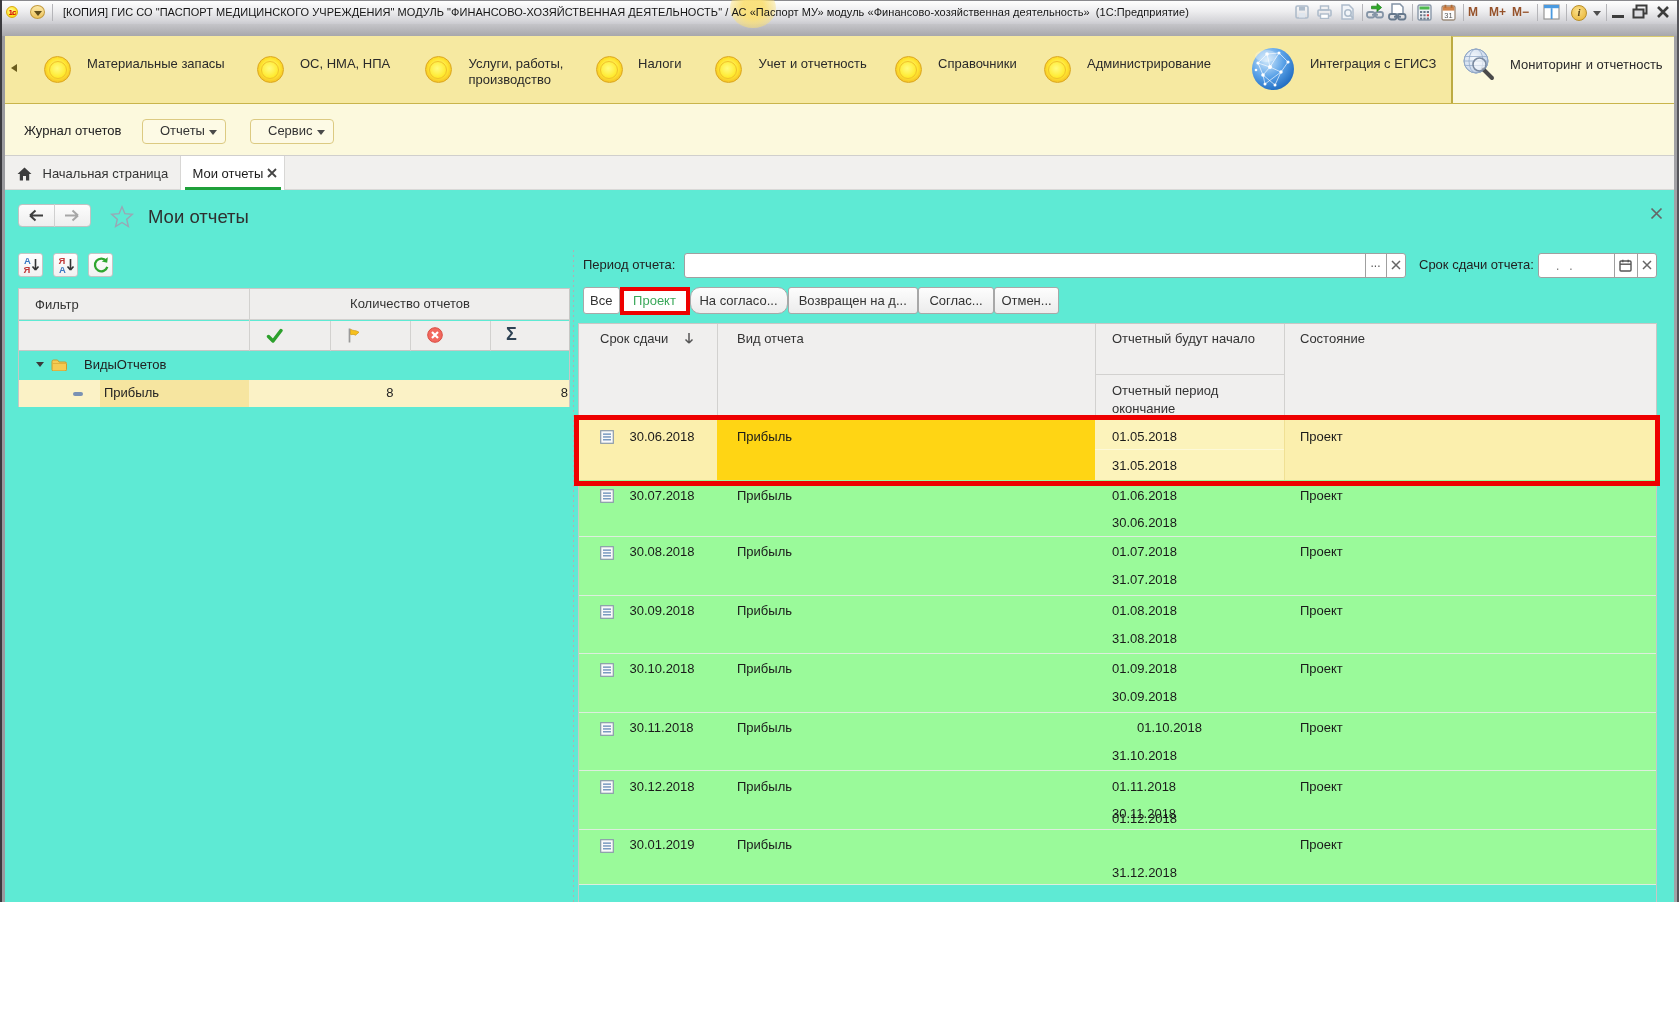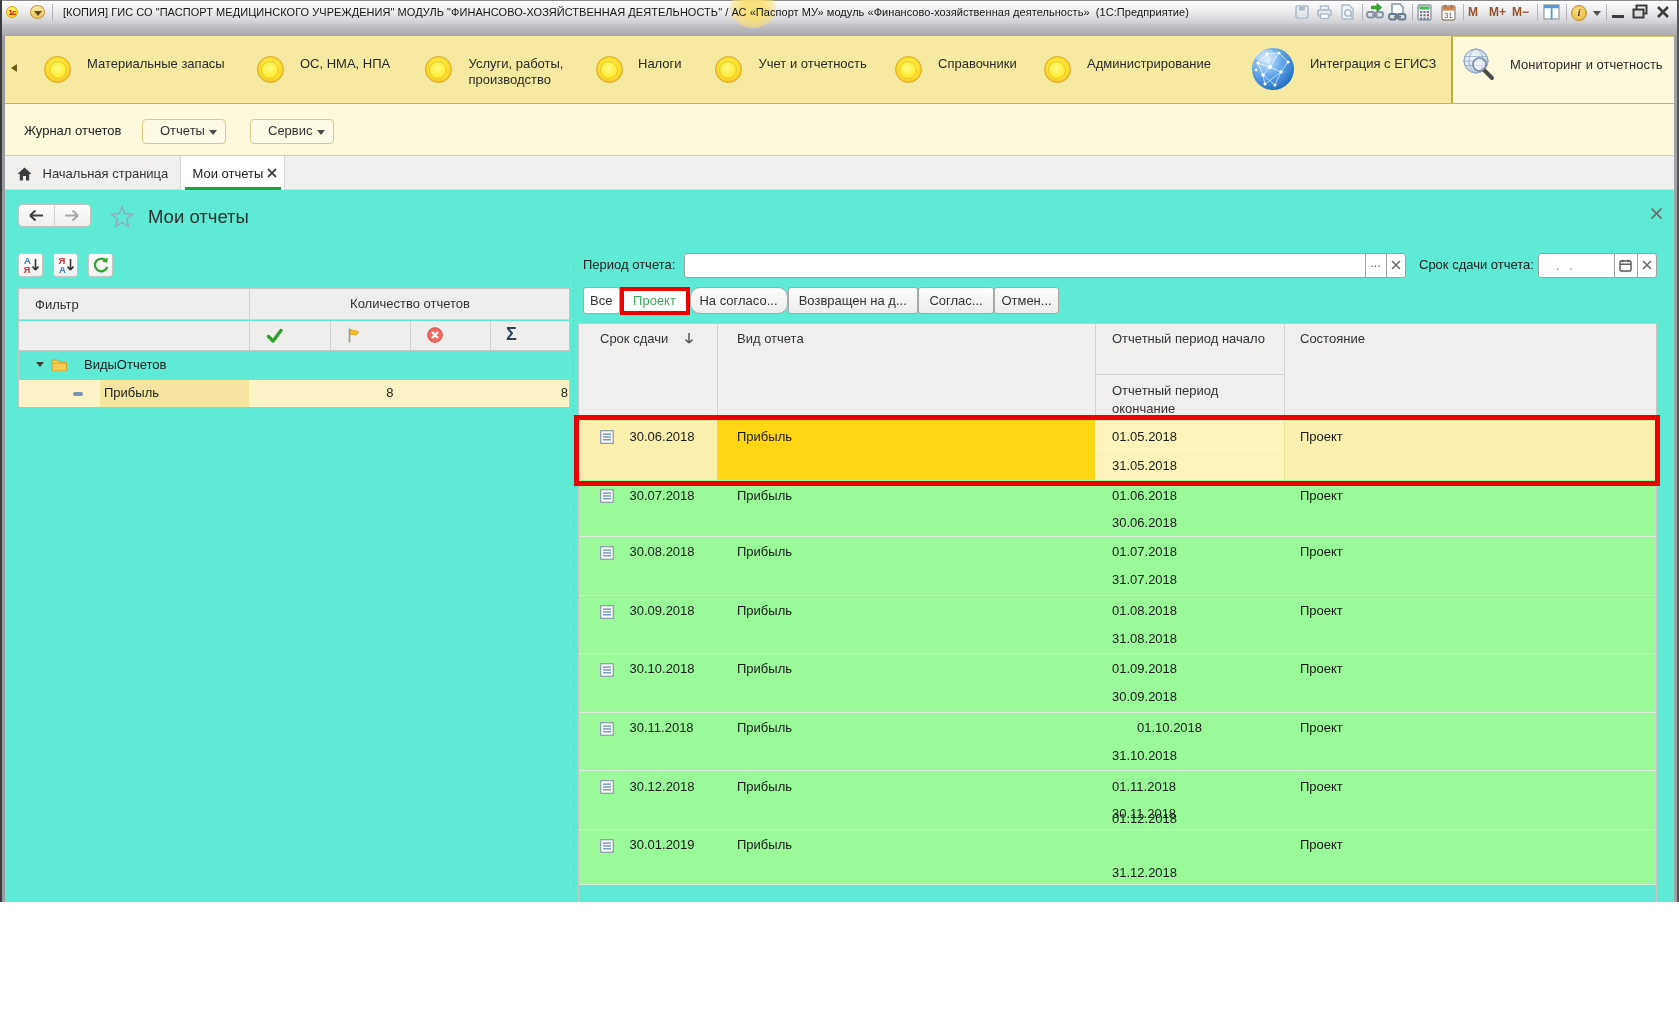--- a/index.html
+++ b/index.html
@@ -274,21 +274,21 @@
 <div style="position:absolute;left:716.5px;top:323.5px;width:1px;height:96.0px;background:#d2d1cf;"></div>
 <div style="position:absolute;left:1095px;top:323.5px;width:1px;height:96.0px;background:#d2d1cf;"></div>
 <div style="position:absolute;left:1283.5px;top:323.5px;width:1px;height:96.0px;background:#d2d1cf;"></div>
 <div style="position:absolute;left:1095px;top:374px;width:188.5px;height:1px;background:#d2d1cf;"></div>
 <div style="position:absolute;left:578px;top:419.5px;width:1079px;height:1px;background:#c8c7c5;"></div>
 <div style="position:absolute;left:600px;top:330.0px;height:18px;line-height:18px;font-size:13px;color:#333;font-weight:normal;white-space:nowrap;">Срок сдачи</div>
 <svg style="position:absolute;left:684px;top:332px" width="10" height="14" viewBox="0 0 10 14">
       <path d="M5 1 V11 M5 11 L1.5 7.5 M5 11 L8.5 7.5" stroke="#555" stroke-width="1.5" fill="none"></path>
     </svg>
 <div style="position:absolute;left:737px;top:330.0px;height:18px;line-height:18px;font-size:13px;color:#333;font-weight:normal;white-space:nowrap;">Вид отчета</div>
-<div style="position:absolute;left:1112px;top:330.0px;height:18px;line-height:18px;font-size:13px;color:#333;font-weight:normal;white-space:nowrap;">Отчетный период начало</div>
+<div style="position:absolute;left:1112px;top:330.0px;height:18px;line-height:18px;font-size:13px;color:#333;font-weight:normal;white-space:nowrap;">Отчетный будут начало</div>
 <div style="position:absolute;left:1112px;top:382.0px;height:18px;line-height:18px;font-size:13px;color:#333;font-weight:normal;white-space:nowrap;">Отчетный период</div>
 <div style="position:absolute;left:1112px;top:399.5px;height:18px;line-height:18px;font-size:13px;color:#333;font-weight:normal;white-space:nowrap;">окончание</div>
 <div style="position:absolute;left:1300px;top:330.0px;height:18px;line-height:18px;font-size:13px;color:#333;font-weight:normal;white-space:nowrap;">Состояние</div>
 <div style="position:absolute;left:579px;top:419.5px;width:1077px;height:60.5px;background:#fbefad;"></div>
 <div style="position:absolute;left:716.5px;top:419.5px;width:378.5px;height:60.5px;background:#ffd514;"></div>
 <div style="position:absolute;left:1095px;top:419.5px;width:188.5px;height:60.5px;background:#fcf3bb;"></div>
 <div style="position:absolute;left:1095px;top:449px;width:188.5px;height:1px;background:#fdf9d8;"></div>
 <div style="position:absolute;left:1283.5px;top:419.5px;width:1px;height:60.5px;background:#f0e094;"></div>
 <svg style="position:absolute;left:599.5px;top:430px" width="14" height="14" viewBox="0 0 14 14">
       <rect x="0.7" y="0.7" width="12.6" height="12.6" fill="#fafafa" stroke="#8a9aaa" stroke-width="1.2"></rect>

